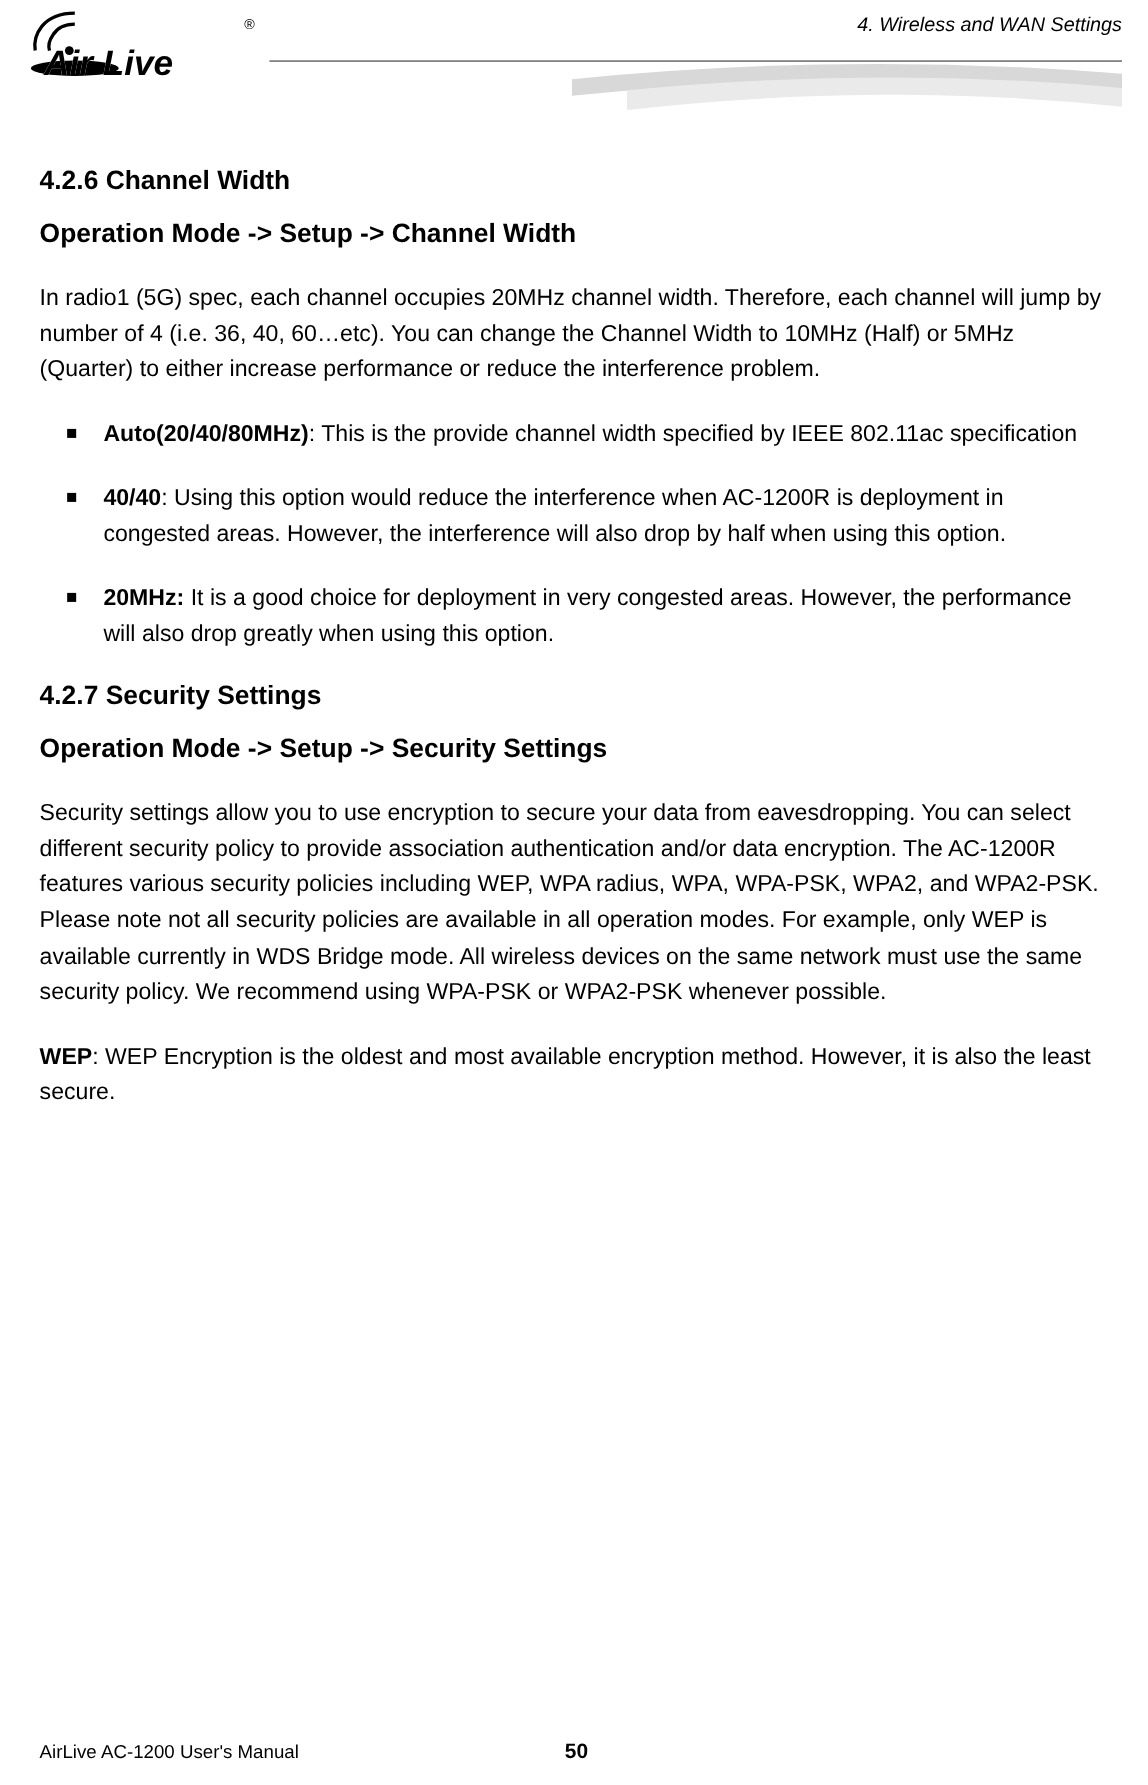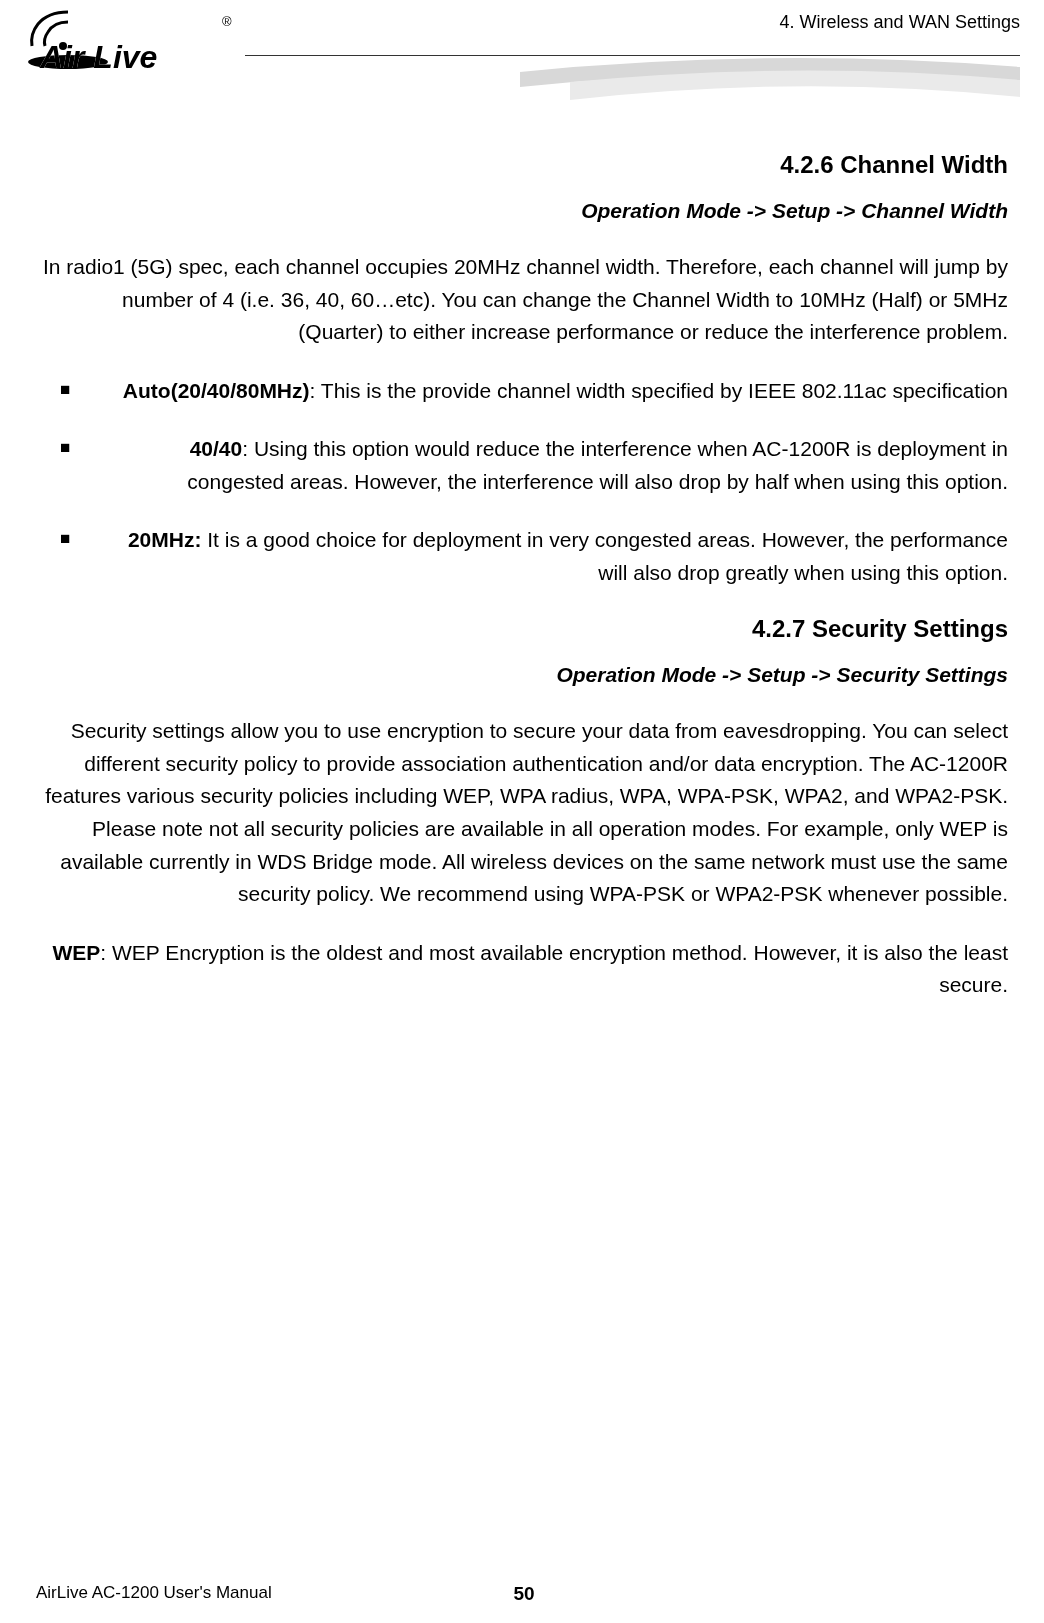--- a/index.html
+++ b/index.html
@@ -18,20 +18,21 @@
     .header {
       position: relative;
       height: 115px;
       width: 100%;
     }
     .header-right-text {
       position: absolute;
       top: 12px;
       right: 24px;
       font-size: 18px;
+      font-style: italic;
     }
     .logo-container {
       position: absolute;
       top: 4px;
       left: 18px;
     }
     .logo-svg {
       width: 220px;
       height: 75px;
     }
@@ -46,32 +47,30 @@
     .swoosh {
       position: absolute;
       top: 52px;
       right: 24px;
       width: 500px;
       height: 50px;
       overflow: hidden;
     }
     .content {
       padding: 28px 36px 0 36px;
-      text-align: right;
     }
     h2.section-heading {
       font-size: 24px;
       font-weight: bold;
       margin-top: 8px;
       margin-bottom: 20px;
     }
     .breadcrumb {
-      font-style: italic;
       font-weight: bold;
-      font-size: 21px;
+      font-size: 24px;
       margin-bottom: 28px;
     }
     .para {
       font-size: 21px;
       line-height: 1.55;
       margin-bottom: 26px;
     }
     .bullet-list {
       list-style: none;
       padding-left: 22px;
@@ -93,21 +92,21 @@
     }
     .section-gap {
       margin-top: 72px;
     }
     .footer {
       position: absolute;
       bottom: 20px;
       left: 36px;
       right: 32px;
       display: flex;
-      align-items: flex-start;
+      align-items: center;
     }
     .footer-text {
       font-size: 17px;
     }
     .footer-page {
       font-size: 19px;
       font-weight: bold;
       position: absolute;
       left: 50%;
       transform: translateX(-50%);

